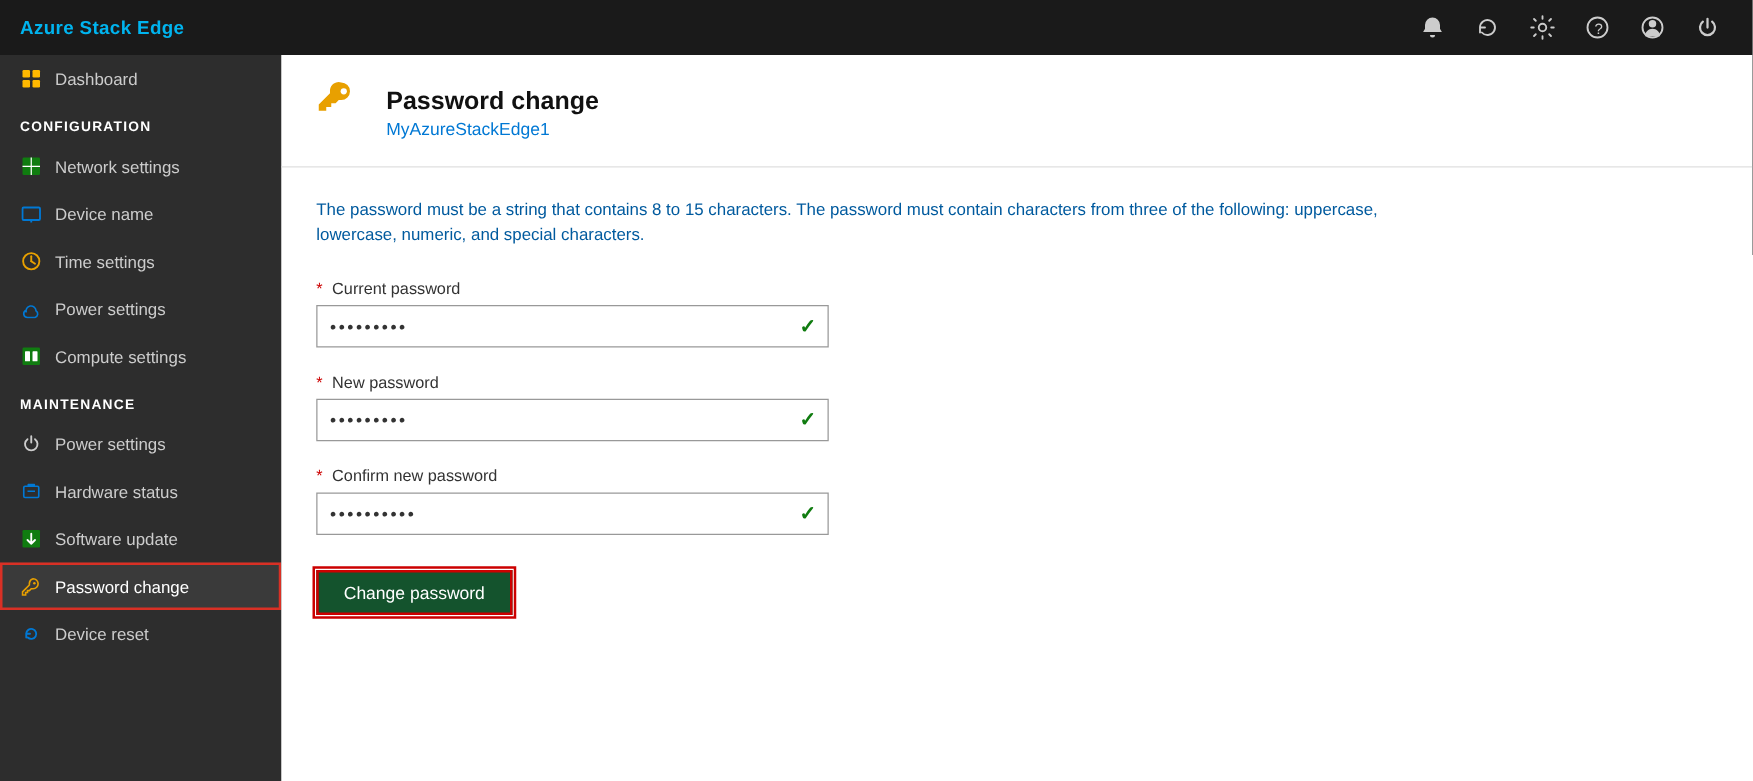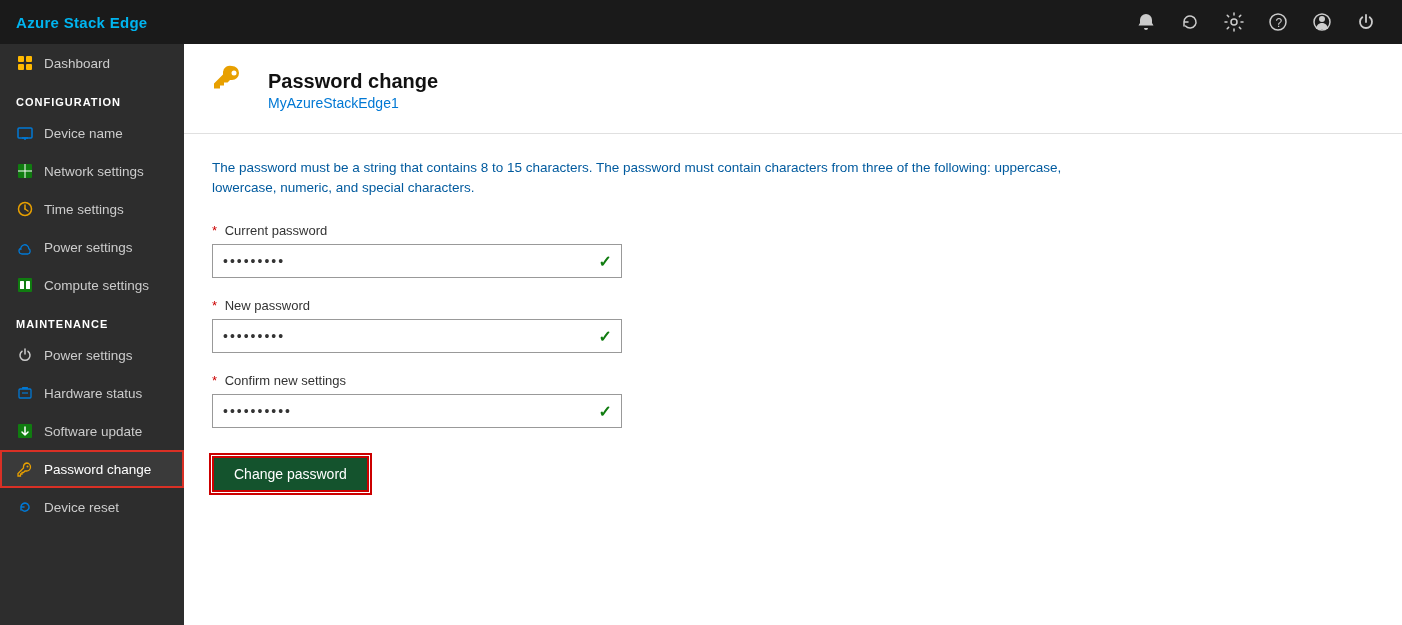--- a/index.html
+++ b/index.html
@@ -40,21 +40,21 @@
 
     
     .main-layout {
       display: flex;
       flex: 1;
       overflow: hidden;
     }
 
     
     .sidebar {
-      width: 184px;
+      width: 225px;
       background: #2d2d2d;
       flex-shrink: 0;
       overflow-y: auto;
       padding-bottom: 16px;
     }
     .sidebar-item {
       display: flex;
       align-items: center;
       gap: 10px;
       padding: 10px 16px;
@@ -246,37 +246,37 @@
         </svg>
       </span>
       <span>Dashboard</span>
     </div>
 
     <div class="section-header">CONFIGURATION</div>
 
     <div class="sidebar-item">
       <span class="sidebar-icon">
         <svg width="16" height="16" viewBox="0 0 16 16" fill="none">
+            <rect x="1" y="1" width="14" height="14" rx="1" fill="#107c10"></rect>
+            <line x1="1" y1="8" x2="15" y2="8" stroke="#fff" stroke-width="1"></line>
+            <line x1="8" y1="1" x2="8" y2="15" stroke="#fff" stroke-width="1"></line>
+          </svg>
+      </span>
+      <span>Network settings</span>
+    </div>
+
+    <div class="sidebar-item">
+      <span class="sidebar-icon">
+        <svg width="16" height="16" viewBox="0 0 16 16" fill="none">
             <rect x="1" y="3" width="14" height="10" rx="1" stroke="#0078d4" stroke-width="1.5"></rect>
             <line x1="5" y1="13" x2="11" y2="13" stroke="#0078d4" stroke-width="1.5"></line>
             <line x1="8" y1="13" x2="8" y2="15" stroke="#0078d4" stroke-width="1.5"></line>
           </svg>
       </span>
       <span>Device name</span>
-    </div>
-
-    <div class="sidebar-item">
-      <span class="sidebar-icon">
-        <svg width="16" height="16" viewBox="0 0 16 16" fill="none">
-            <rect x="1" y="1" width="14" height="14" rx="1" fill="#107c10"></rect>
-            <line x1="1" y1="8" x2="15" y2="8" stroke="#fff" stroke-width="1"></line>
-            <line x1="8" y1="1" x2="8" y2="15" stroke="#fff" stroke-width="1"></line>
-          </svg>
-      </span>
-      <span>Network settings</span>
     </div>
 
 
     <div class="sidebar-item">
       <span class="sidebar-icon">
         <svg width="16" height="16" viewBox="0 0 16 16" fill="none">
             <circle cx="8" cy="8" r="6.5" stroke="#e8a000" stroke-width="1.5"></circle>
             <line x1="8" y1="4" x2="8" y2="8" stroke="#e8a000" stroke-width="1.5" stroke-linecap="round"></line>
             <line x1="8" y1="8" x2="11" y2="10" stroke="#e8a000" stroke-width="1.5" stroke-linecap="round"></line>
           </svg>
@@ -396,21 +396,21 @@
         <div class="input-wrapper">
           <input type="password" class="form-input" value="123456789" style="">
           <span class="input-check">✓</span>
         </div>
       </div>
 
       
       <div class="form-group">
         <label class="form-label">
           <span class="required">*</span>
-          <span class="label-text">Confirm new settings</span>
+          <span class="label-text">Confirm new password</span>
         </label>
         <div class="input-wrapper">
           <input type="password" class="form-input" value="1234567890" style="">
           <span class="input-check">✓</span>
         </div>
       </div>
 
       
       <button class="change-btn">Change password</button>
 

